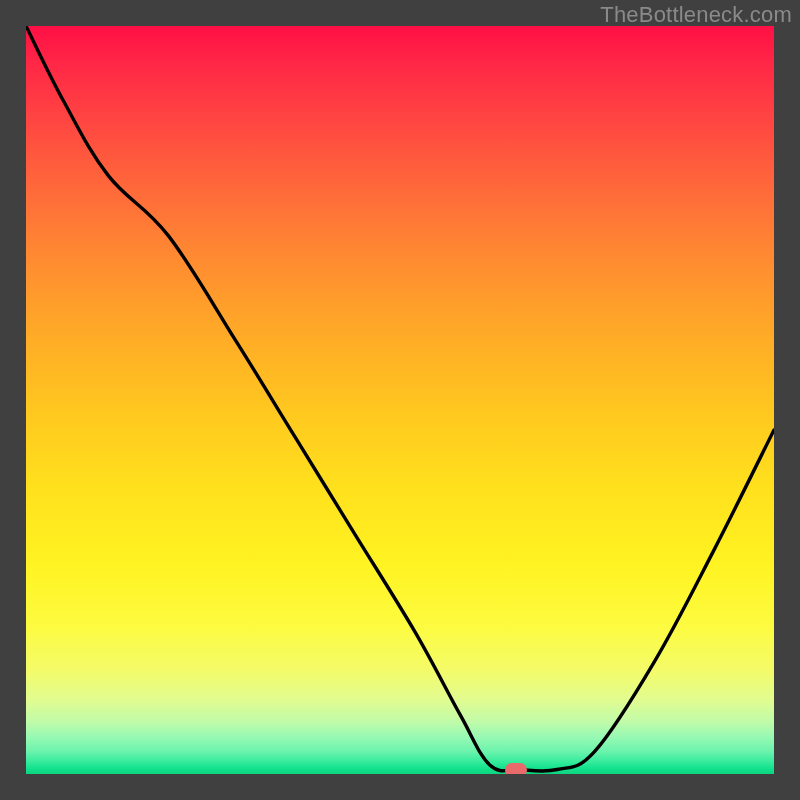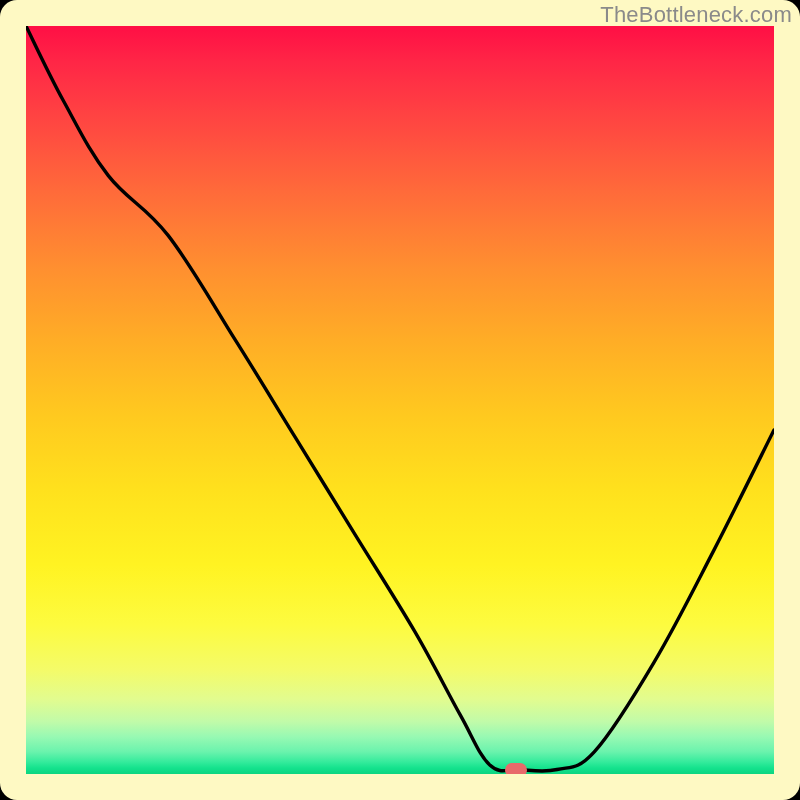--- a/index.html
+++ b/index.html
@@ -8,22 +8,21 @@
     width: 800px;
     height: 800px;
     background: #000;
     overflow: hidden;
     font-family: Arial, Helvetica, sans-serif;
   }
   .frame {
     position: relative;
     width: 800px;
     height: 800px;
-    background: #fef9c3;
-    border-radius: 17px;
+    background: #404040;
   }
   .watermark {
     position: absolute;
     top: 2px;
     right: 8px;
     color: #8a8a8a;
     font-size: 22px;
     font-weight: 500;
     letter-spacing: 0.2px;
     z-index: 10;

